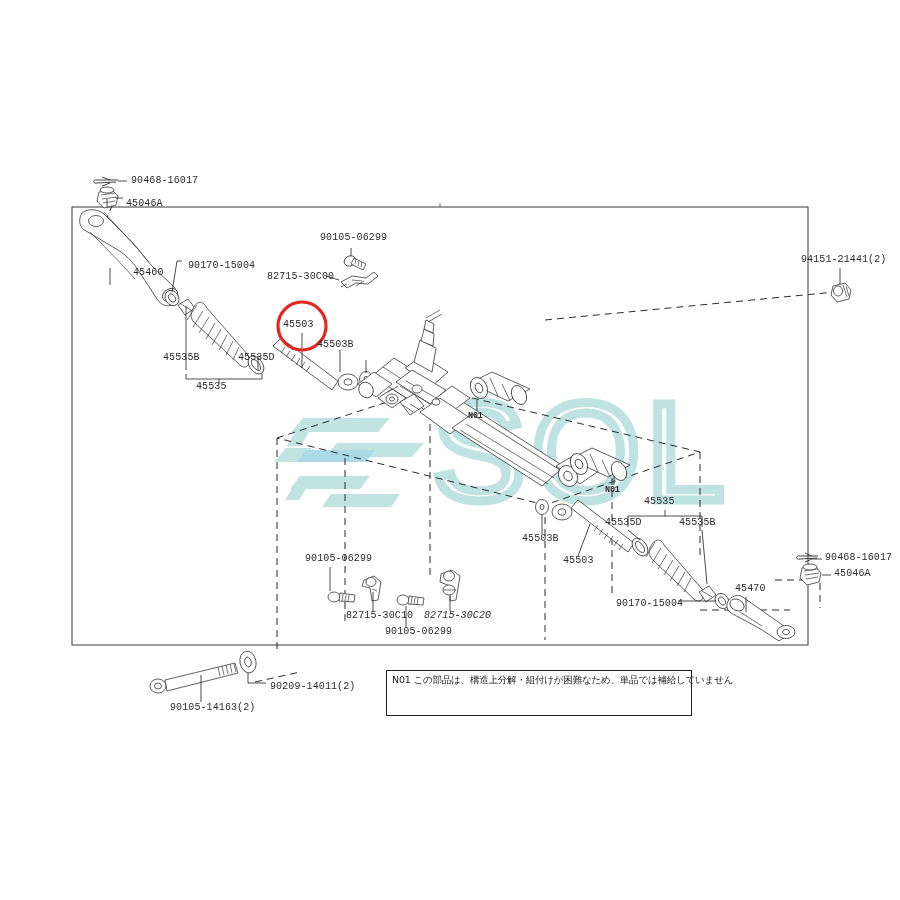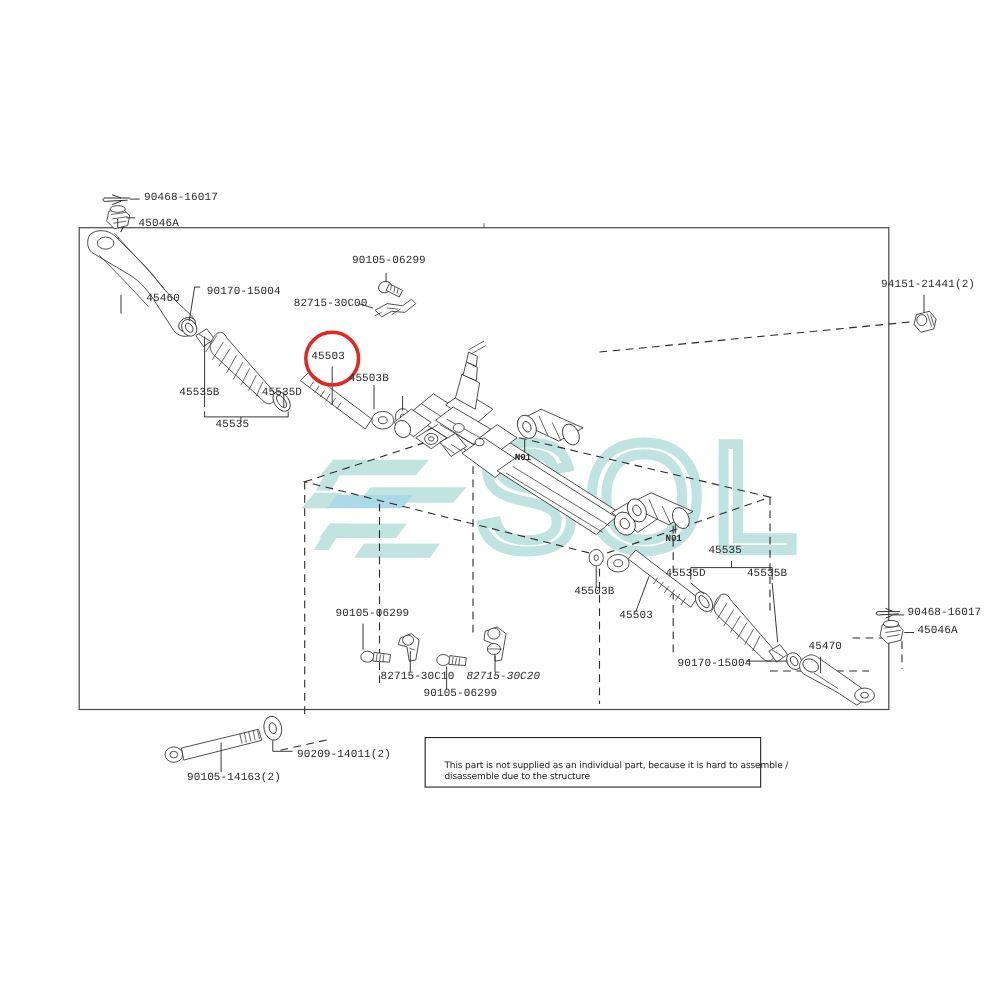--- a/index.html
+++ b/index.html
@@ -464,18 +464,15 @@
   <div class="lbl" style="left:825px; top:553px;">90468-16017</div>
   <div class="lbl" style="left:834px; top:569px;">45046A</div>
   <div class="lbl" style="left:305px; top:554px;">90105-06299</div>
   <div class="lbl" style="left:346px; top:611px;text-align:center;">82715-30C10</div>
   <div class="lbl" style="left:424px; top:611px;font-style:italic;">82715-30C20</div>
   <div class="lbl" style="left:385px; top:627px;">90105-06299</div>
   <div class="lbl" style="left:270px; top:682px;">90209-14011(2)</div>
   <div class="lbl" style="left:170px; top:703px;">90105-14163(2)</div>
 
   <div class="note-box" style="left:386px; top:670px; width:306px; height:46px;"></div>
-  <div class="note-en" style="left:404px; top:690px;">
-    <span>This part is not supplied as an individual part, because it is hard to assemble /</span>
-    <span>disassemble due to the structure</span>
-  </div>
+  <div class="note-jp" style="left:392px; top:674px;">N01 この部品は、構造上分解・組付けが困難なため、単品では補給していません</div>
 
 </div>
 
 </body></html>

